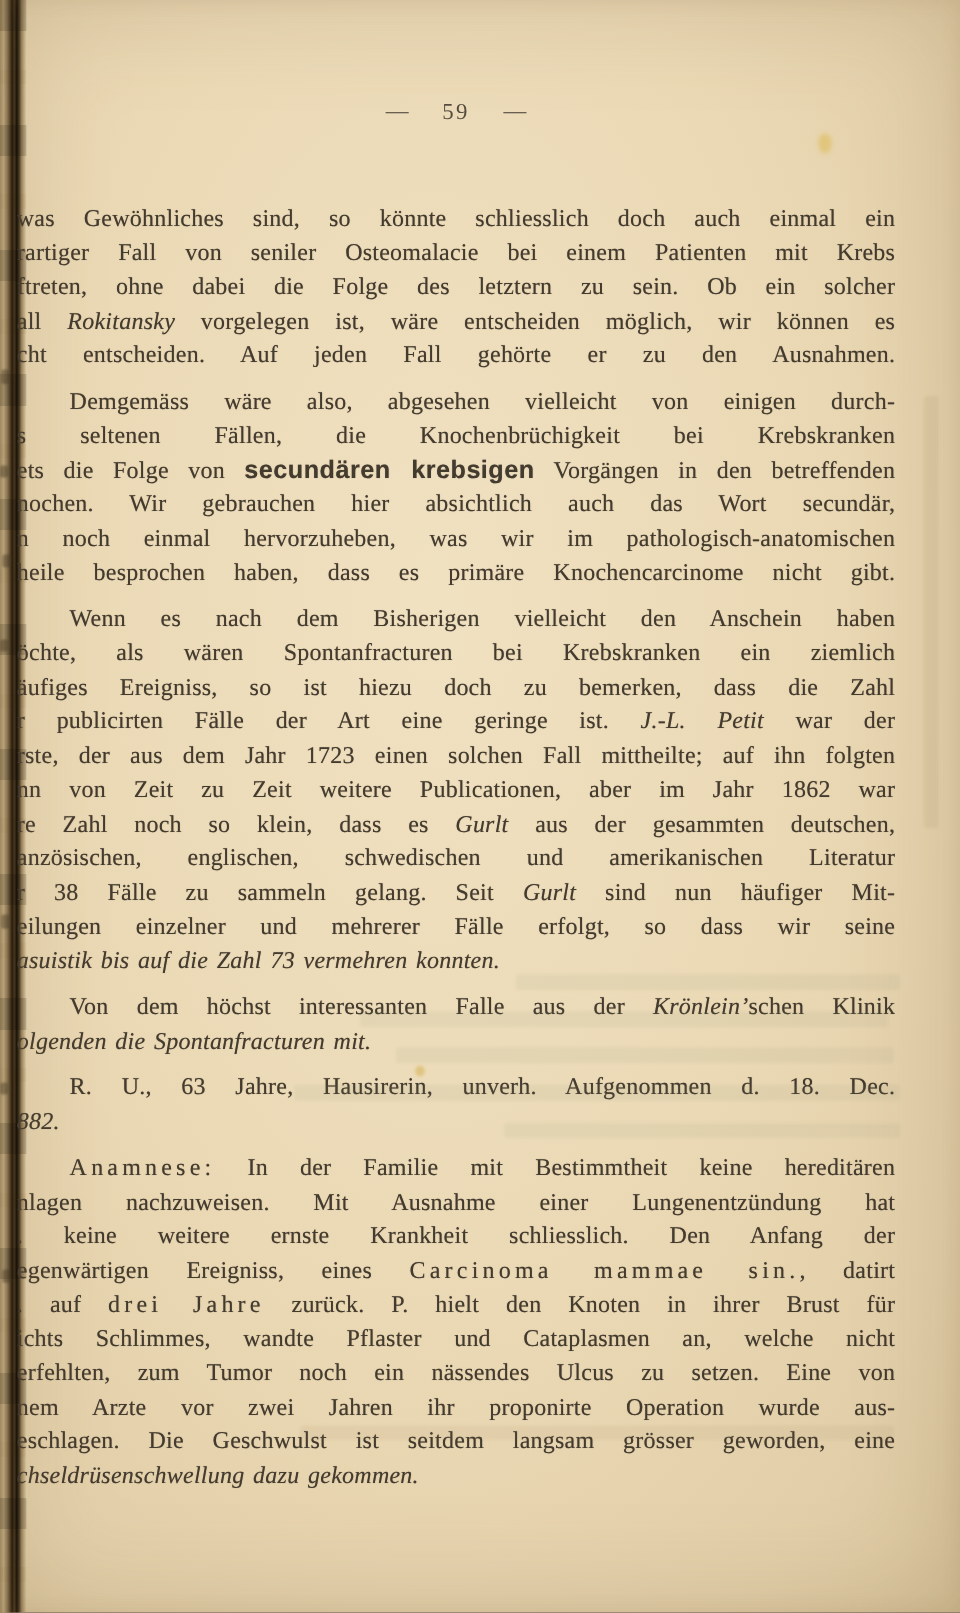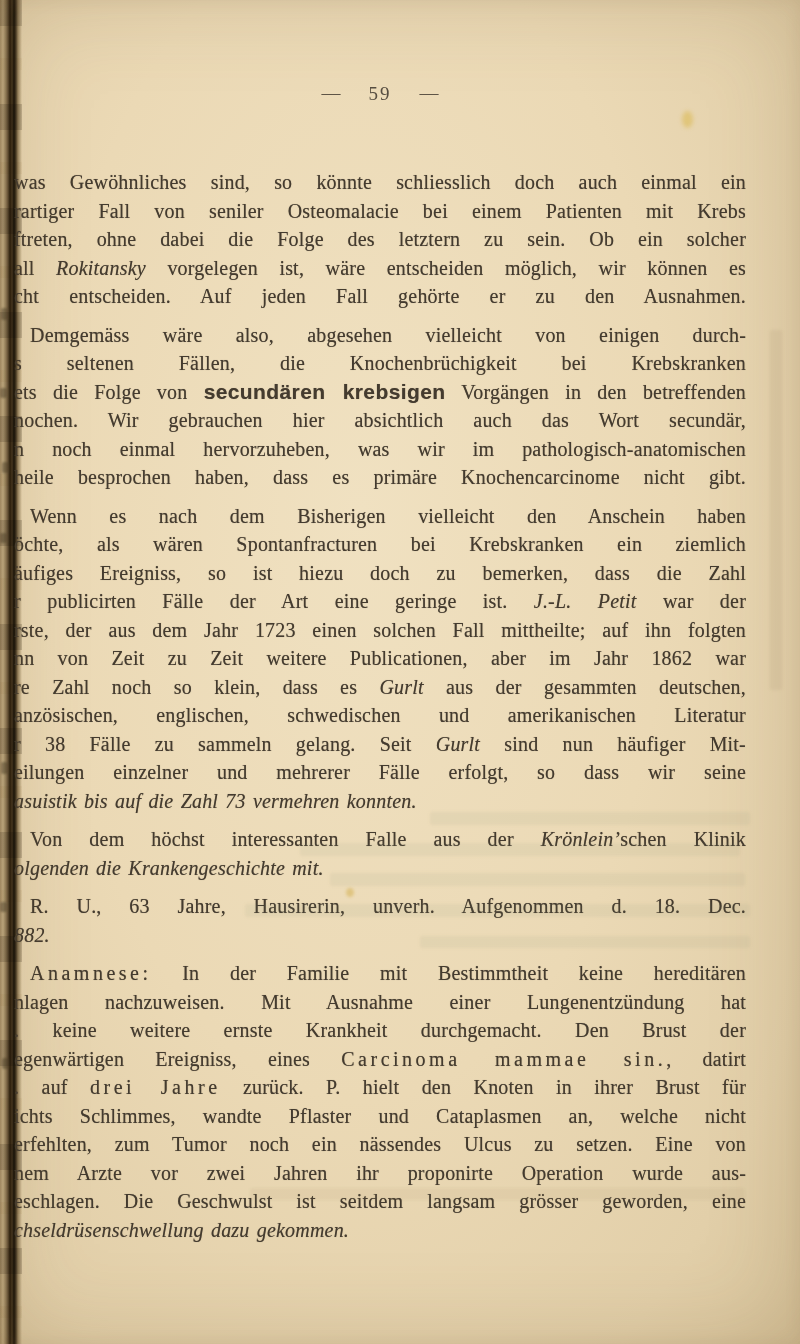--- a/index.html
+++ b/index.html
@@ -43,21 +43,21 @@
     font-size:20px;letter-spacing:.2px;
     text-shadow:0 0 .7px rgba(62,52,40,.55);
     margin-top:32px;
   }
   .para{margin:0;}
   .para + .para{margin-top:10px;}
   .line{
     height:28.5px;line-height:28.5px;overflow:hidden;
     text-align:justify;text-align-last:justify;
   }
-  .line.first{padding-left:16px;font-family:Liberation Serif, serif;}
+  .line.first{padding-left:44px;font-family:Liberation Serif, serif;}
   .line.short{text-align-last:left;word-spacing:2px;font-style:italic;}
   .i{font-style:italic;}
   .b{font-family:"Liberation Sans","DejaVu Sans",sans-serif;font-weight:700;font-size:21px;letter-spacing:.4px;}
   .sp{letter-spacing:3.5px;}
   
   .stain{position:absolute;border-radius:50%;pointer-events:none;}
   .ghost{position:absolute;pointer-events:none;background:rgba(128,138,104,.085);filter:blur(1.5px);border-radius:3px;}
   .ghost.warm{background:rgba(140,118,80,.10);}
 </style>
 </head>
@@ -104,30 +104,30 @@
         <div class="line"><span>rste, der aus dem Jahr 1723 einen solchen Fall mittheilte; auf ihn folgten</span></div>
         <div class="line"><span>nn von Zeit zu Zeit weitere Publicationen, aber im Jahr 1862 war</span></div>
         <div class="line"><span>re Zahl noch so klein, dass es </span><span class="i">Gurlt</span><span> aus der gesammten deutschen,</span></div>
         <div class="line"><span>anzösischen, englischen, schwedischen und amerikanischen Literatur</span></div>
         <div class="line"><span>r 38 Fälle zu sammeln gelang. Seit </span><span class="i">Gurlt</span><span> sind nun häufiger Mit-</span></div>
         <div class="line"><span>eilungen einzelner und mehrerer Fälle erfolgt, so dass wir seine</span></div>
         <div class="line short"><span>asuistik bis auf die Zahl 73 vermehren konnten.</span></div>
       </div>
       <div class="para">
         <div class="line first"><span>Von dem höchst interessanten Falle aus der </span><span class="i">Krönlein’</span><span>schen Klinik</span></div>
-        <div class="line short"><span>olgenden die Krankengeschichte mit.</span></div>
+        <div class="line short"><span>olgenden die Spontanfracturen mit.</span></div>
       </div>
       <div class="para">
         <div class="line first"><span>R. U., 63 Jahre, Hausirerin, unverh. Aufgenommen d. 18. Dec.</span></div>
         <div class="line short"><span>882.</span></div>
       </div>
       <div class="para">
         <div class="line first"><span class="sp">Anamnese:</span><span> In der Familie mit Bestimmtheit keine hereditären</span></div>
         <div class="line"><span>nlagen nachzuweisen. Mit Ausnahme einer Lungenentzündung hat</span></div>
-        <div class="line"><span>. keine weitere ernste Krankheit durchgemacht. Den Brust der</span></div>
+        <div class="line"><span>. keine weitere ernste Krankheit schliesslich. Den Anfang der</span></div>
         <div class="line"><span>egenwärtigen Ereigniss, eines </span><span class="sp">Carcinoma mammae sin.</span><span>, datirt</span></div>
         <div class="line"><span>. auf </span><span class="sp">drei Jahre</span><span> zurück. P. hielt den Knoten in ihrer Brust für</span></div>
         <div class="line"><span>ichts Schlimmes, wandte Pflaster und Cataplasmen an, welche nicht</span></div>
         <div class="line"><span>erfehlten, zum Tumor noch ein nässendes Ulcus zu setzen. Eine von</span></div>
         <div class="line"><span>nem Arzte vor zwei Jahren ihr proponirte Operation wurde aus-</span></div>
         <div class="line"><span>eschlagen. Die Geschwulst ist seitdem langsam grösser geworden, eine</span></div>
         <div class="line short"><span>chseldrüsenschwellung dazu gekommen.</span></div>
       </div>
     </div>
 

